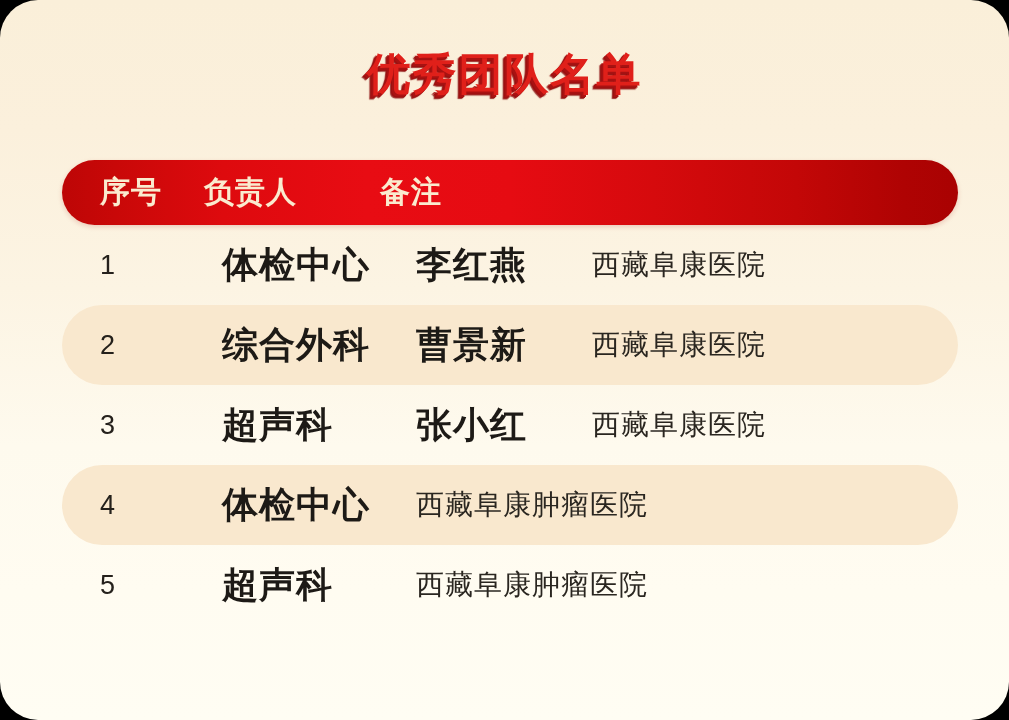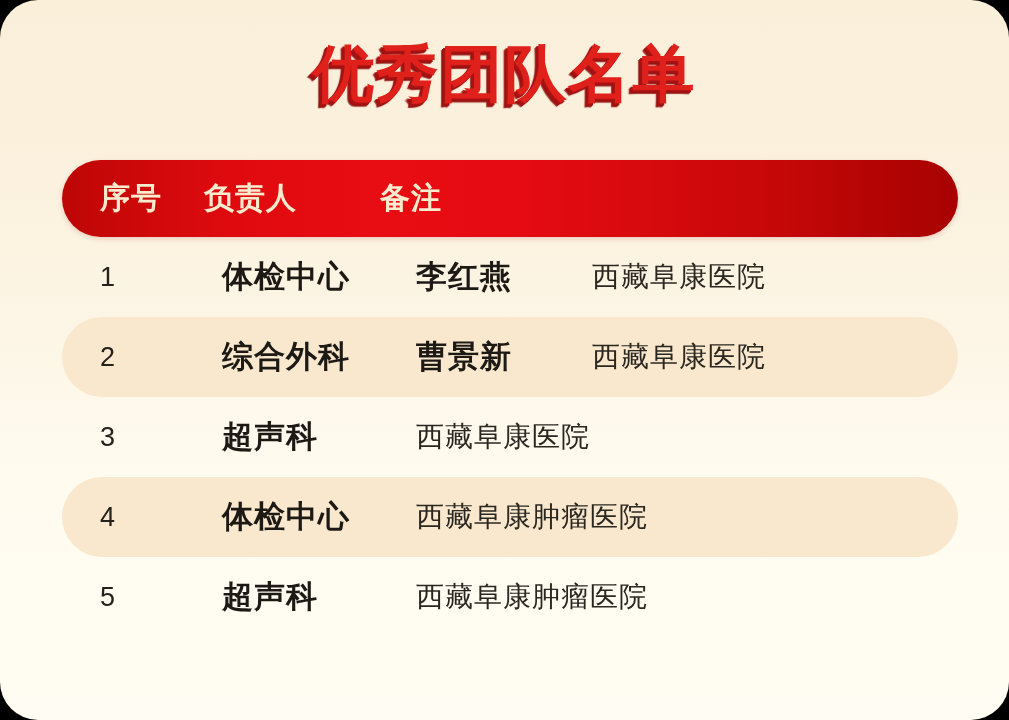--- a/index.html
+++ b/index.html
@@ -33,21 +33,21 @@
   
   #title-wrap {
     position: absolute;
     left: 0;
     top: 38px;
     width: 1009px;
     text-align: center;
   }
   #page-title {
     display: inline-block;
-    font-size: 62px;
+    font-size: 44px;
     line-height: 72px;
     font-weight: bold;
     letter-spacing: 2px;
     color: #E0201A;
     text-shadow:
       -2px 2px 0 #A81212,
       -3px 3px 0 #9B1010,
       -4px 4px 1px rgba(140,14,14,0.85);
   }
 
@@ -60,21 +60,21 @@
   }
 
   .row {
     display: flex;
     align-items: center;
     box-sizing: border-box;
   }
 
   
   #table-header {
-    height: 77px;
+    height: 65px;
     border-radius: 40px;
     background: linear-gradient(90deg,
         #BD0606 0%,
         #C90808 6%,
         #DE0A0E 18%,
         #E80C13 34%,
         #E60B12 50%,
         #D60A0D 66%,
         #C30707 82%,
         #AF0303 94%,
@@ -103,21 +103,21 @@
   .c-note   { flex: 1;      padding-left: 0px;  box-sizing: border-box; }
 
   .data-row .c-idx {
     font-size: 27px;
     font-weight: 300;
     color: #25211C;
     letter-spacing: 0.5px;
   }
   .data-row .c-dept,
   .data-row .c-lead {
-    font-size: 31px;
+    font-size: 36px;
     font-weight: bold;
     color: #1D1A16;
     letter-spacing: 1px;
   }
   .data-row .c-note {
     font-size: 28px;
     font-weight: 400;
     color: #2A2620;
     letter-spacing: 1px;
   }
@@ -149,20 +149,21 @@
     <div class="row data-row alt">
       <div class="cell c-idx">2</div>
       <div class="cell c-dept">综合外科</div>
       <div class="cell c-lead">曹景新</div>
       <div class="cell c-note">西藏阜康医院</div>
     </div>
 
     <div class="row data-row">
       <div class="cell c-idx">3</div>
       <div class="cell c-dept">超声科</div>
+      <div class="cell c-lead">张小红</div>
       <div class="cell c-note">西藏阜康医院</div>
     </div>
 
     <div class="row data-row alt">
       <div class="cell c-idx">4</div>
       <div class="cell c-dept">体检中心</div>
       <div class="cell c-note">西藏阜康肿瘤医院</div>
     </div>
 
     <div class="row data-row">

